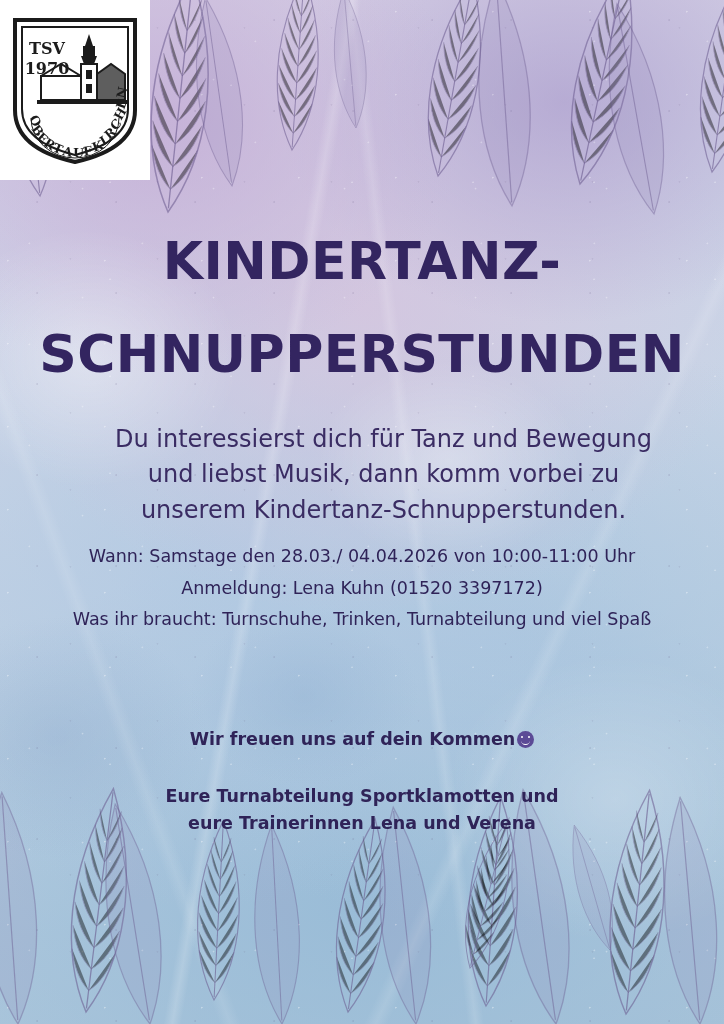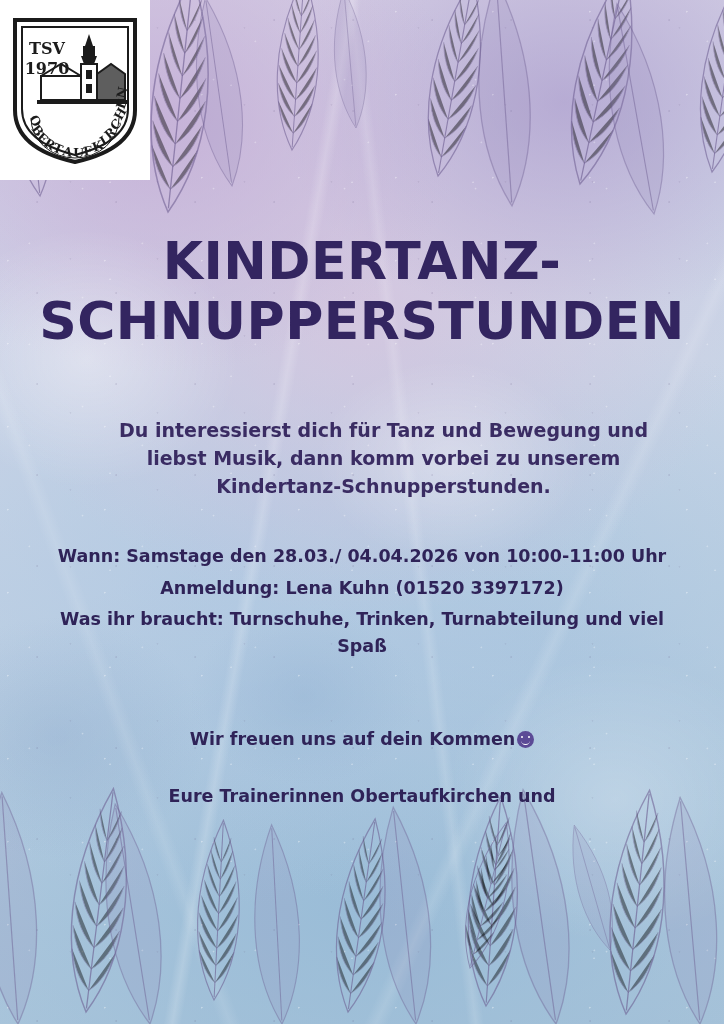--- a/index.html
+++ b/index.html
@@ -99,43 +99,43 @@
     right: 0;
     top: 196px;
     text-align: center;
     font-family: "DejaVu Sans", sans-serif;
     font-weight: bold;
     font-size: 52px;
     line-height: 1.16;
     letter-spacing: 0.5px;
     color: #332560;
   }
-  .headline .l2 { display: block; }
+  .headline .l2 { display: block; margin-top: 33px; }
 
   .intro {
     position: absolute;
     left: 62px;
     right: 62px;
     top: 398px;
     text-align: center;
-    font-size: 19px;
+    font-size: 24px;
     line-height: 1.47;
     color: #3a2c63;
-    font-weight: 700;
+    font-weight: 400;
     margin-left: 43px;
   }
 
   .details {
     position: absolute;
     left: 46px;
     right: 46px;
     top: 543px;
     text-align: center;
     font-size: 17.5px;
-    font-weight: bold;
+    font-weight: normal;
     line-height: 1.52;
     color: #2f2358;
   }
   .details .row { margin: 0 0 5px 0; }
 
   .closing {
     position: absolute;
     left: 46px;
     right: 46px;
     top: 726px;
@@ -364,17 +364,18 @@
       <div class="row">Wann: Samstage den 28.03./ 04.04.2026 von 10:00-11:00 Uhr</div>
       <div class="row">Anmeldung: Lena Kuhn (01520 3397172)</div>
       <div class="row">Was ihr braucht: Turnschuhe, Trinken, Turnabteilung und viel Spaß</div>
     </div>
 
     <div class="closing">
       <span>Wir freuen uns auf dein Kommen</span><span class="smiley"></span>
     </div>
 
     <div class="signature">
-      <div>Eure Trainerinnen Obertaufkirchen und</div>
+      <div>Eure Turnabteilung Sportklamotten und</div>
+      <div>eure Trainerinnen Lena und Verena</div>
     </div>
 
   </div>
 </div>
 
 </body></html>

